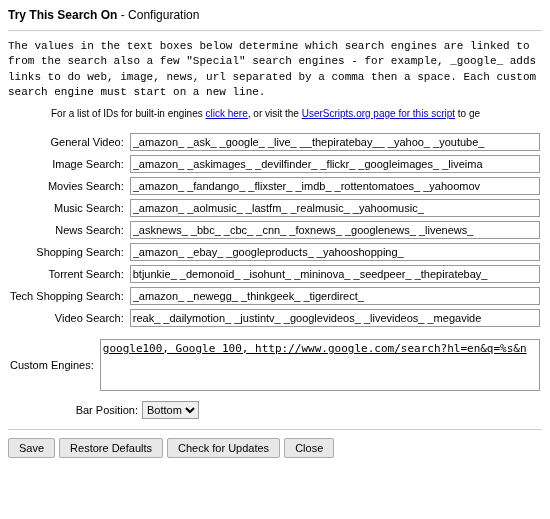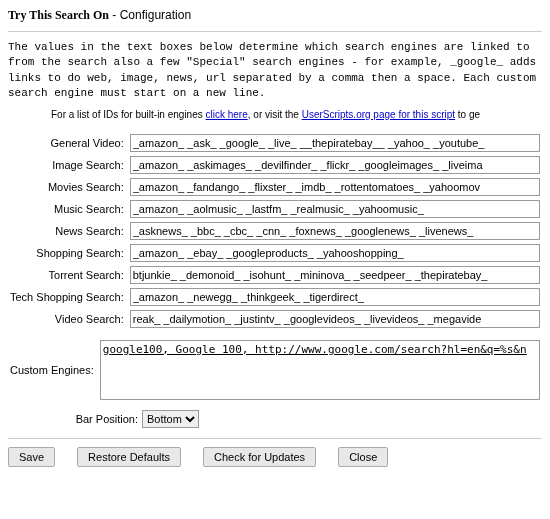--- a/index.html
+++ b/index.html
@@ -12,21 +12,20 @@
       min-height: 519px;
       padding: 8px;
     }
     #title-bar {
       font-size: 12px;
       margin-bottom: 8px;
       color: #000;
     }
     #title-bar strong {
       font-weight: bold;
-      font-family: Liberation Serif, serif;
     }
     .description {
       font-size: 11px;
       margin-bottom: 6px;
       line-height: 1.4;
       font-family: Liberation Mono, monospace;
     }
     .link-line {
       font-size: 10px;
       margin-bottom: 10px;
@@ -63,21 +62,21 @@
       font-size: 11px;
       border: 1px solid #999;
       padding: 1px 2px;
       height: 18px;
     }
     .custom-textarea {
       width: 100%;
       font-size: 11px;
       border: 1px solid #999;
       padding: 2px;
-      height: 60px;
+      height: 52px;
       resize: none;
       display: block;
     }
     .bar-position-row {
       display: flex;
       align-items: center;
       margin-bottom: 10px;
       margin-top: 4px;
       padding-left: 4px;
     }
@@ -89,21 +88,21 @@
       flex-shrink: 0;
     }
     .bar-position-select {
       font-size: 11px;
       border: 1px solid #999;
       padding: 1px 0;
     }
     .button-row {
       display: flex;
       align-items: center;
-      gap: 22px;
+      gap: 4px;
       border-top: 1px solid #ccc;
       padding-top: 8px;
       margin-top: 0;
     }
     .btn {
       font-size: 11px;
       padding: 3px 10px;
       border: 1px solid #aaa;
       background: #e8e8e8;
       cursor: pointer;

